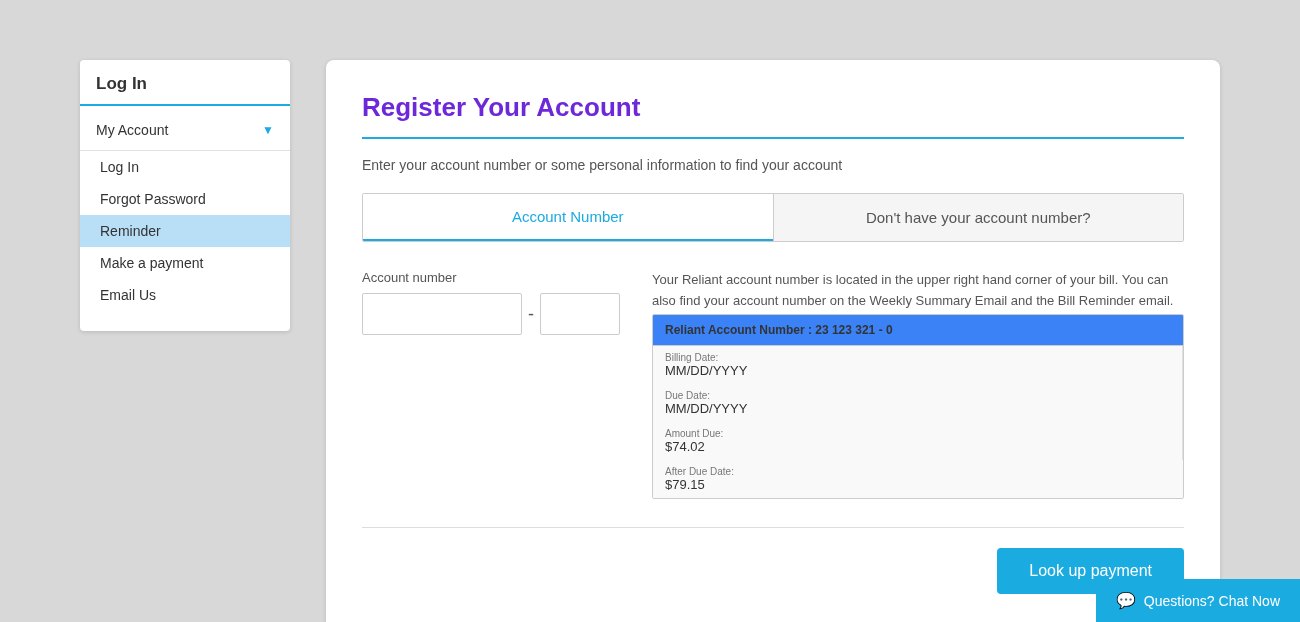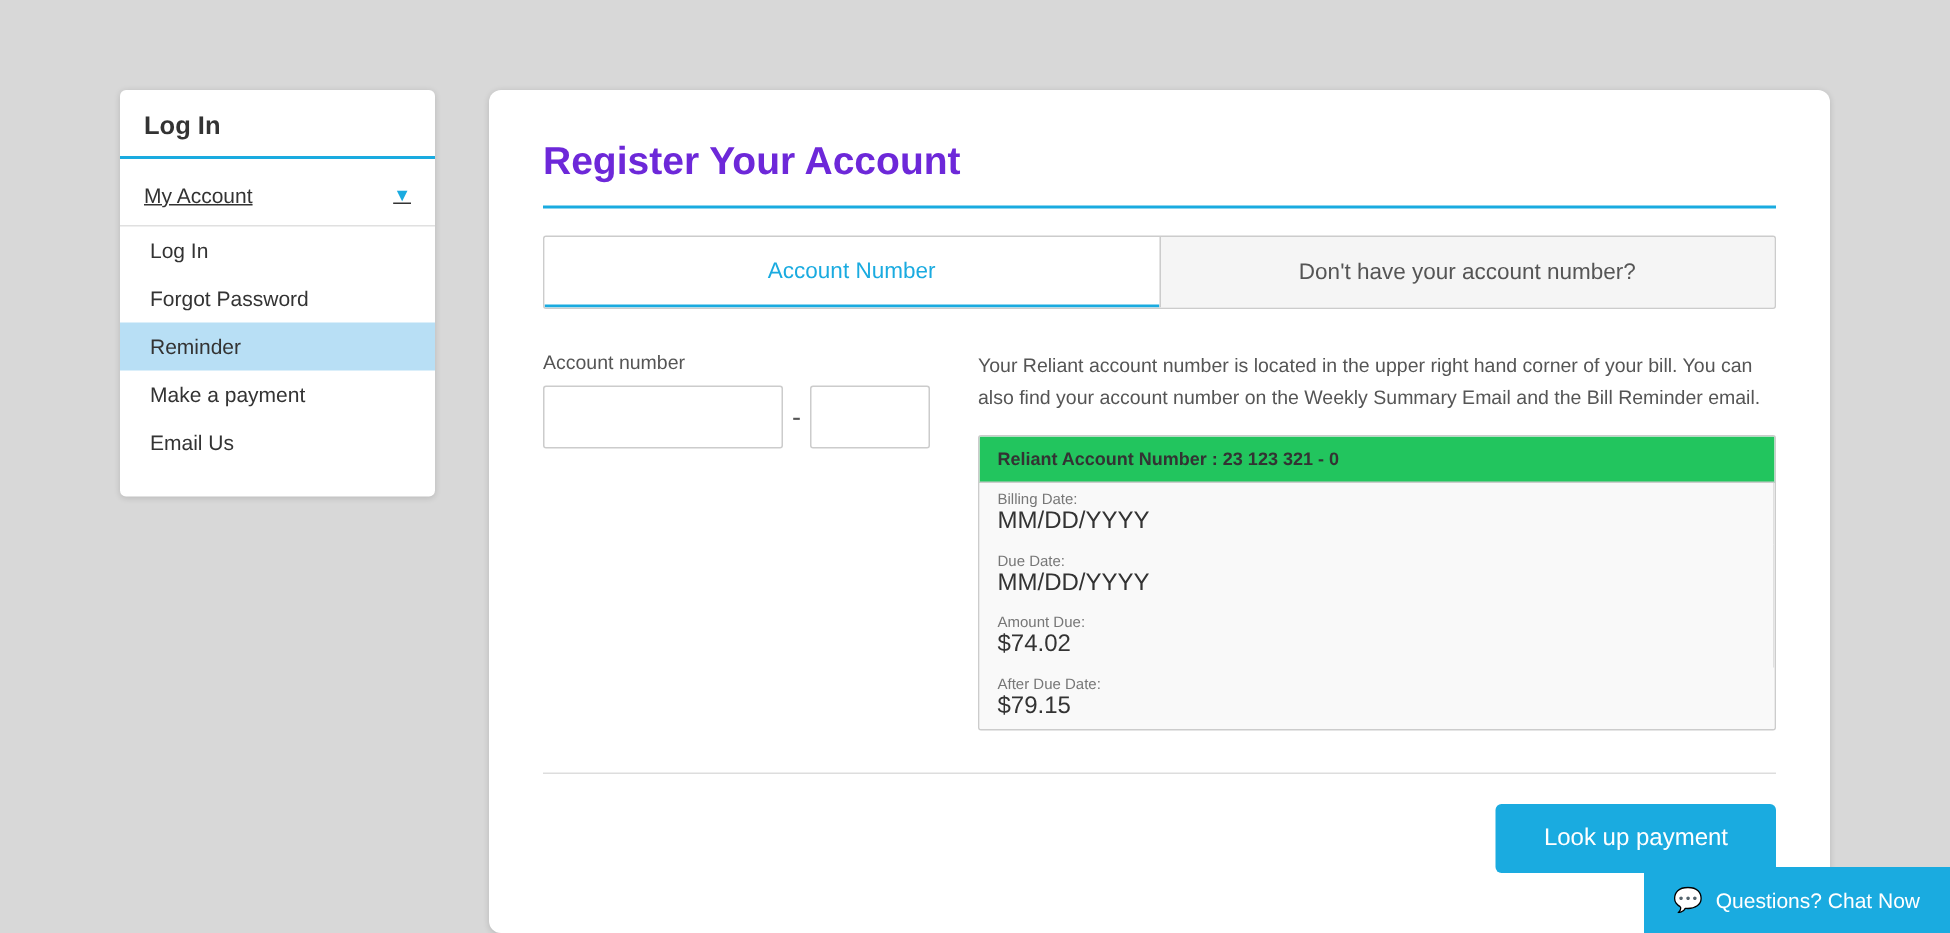--- a/index.html
+++ b/index.html
@@ -42,21 +42,20 @@
 
     .sidebar-section-title {
       display: flex;
       align-items: center;
       justify-content: space-between;
       padding: 8px 16px;
       font-size: 14px;
       color: #333;
       cursor: pointer;
       font-weight: normal;
-      text-decoration: underline;
     }
 
     .sidebar-section-title .arrow {
       color: #1aabe0;
       font-size: 12px;
     }
 
     .sidebar-nav-item {
       display: block;
       padding: 8px 16px 8px 20px;
@@ -177,32 +176,32 @@
     }
 
     .account-info-box {
       flex: 1;
     }
 
     .account-info-text {
       font-size: 13px;
       color: #555;
       line-height: 1.6;
-      margin-bottom: 14px;
+      margin-bottom: 2px;
     }
 
     .bill-preview {
       border: 1px solid #ccc;
       border-radius: 2px;
       font-size: 12px;
       overflow: hidden;
     }
 
     .bill-header {
-      background: #22c55e;
+      background: #3b82f6;
       padding: 8px 12px;
       font-weight: bold;
       color: #333;
       border-bottom: 1px solid #ccc;
     }
 
     .bill-row {
       display: flex;
       background: #f9f9f9;
       flex-direction: column;
@@ -219,21 +218,21 @@
     .bill-cell:last-child {
       border-right: none;
     }
 
     .bill-cell-label {
       font-size: 10px;
       color: #777;
     }
 
     .bill-cell-value {
-      font-size: 16px;
+      font-size: 13px;
       color: #333;
     }
 
     
     .bottom-divider {
       border: none;
       border-top: 1px solid #ddd;
       margin: 28px 0 20px 0;
     }
 
@@ -292,20 +291,21 @@
       <a class="sidebar-nav-item">Forgot Password</a>
       <a class="sidebar-nav-item active">Reminder</a>
       <a class="sidebar-nav-item">Make a payment</a>
       <a class="sidebar-nav-item">Email Us</a>
     </div>
   </div>
 
   <div class="main-content">
     <h1 class="main-title">Register Your Account</h1>
     <hr class="main-divider">
+    <p class="subtitle">Enter your account number or some personal information to find your account</p>
 
     <div class="tabs">
       <button class="tab active">Account Number</button>
       <button class="tab inactive">Don't have your account number?</button>
     </div>
 
     <div class="account-number-section">
       <div class="account-input-area">
         <div class="input-label">Account number</div>
         <div class="account-inputs">

